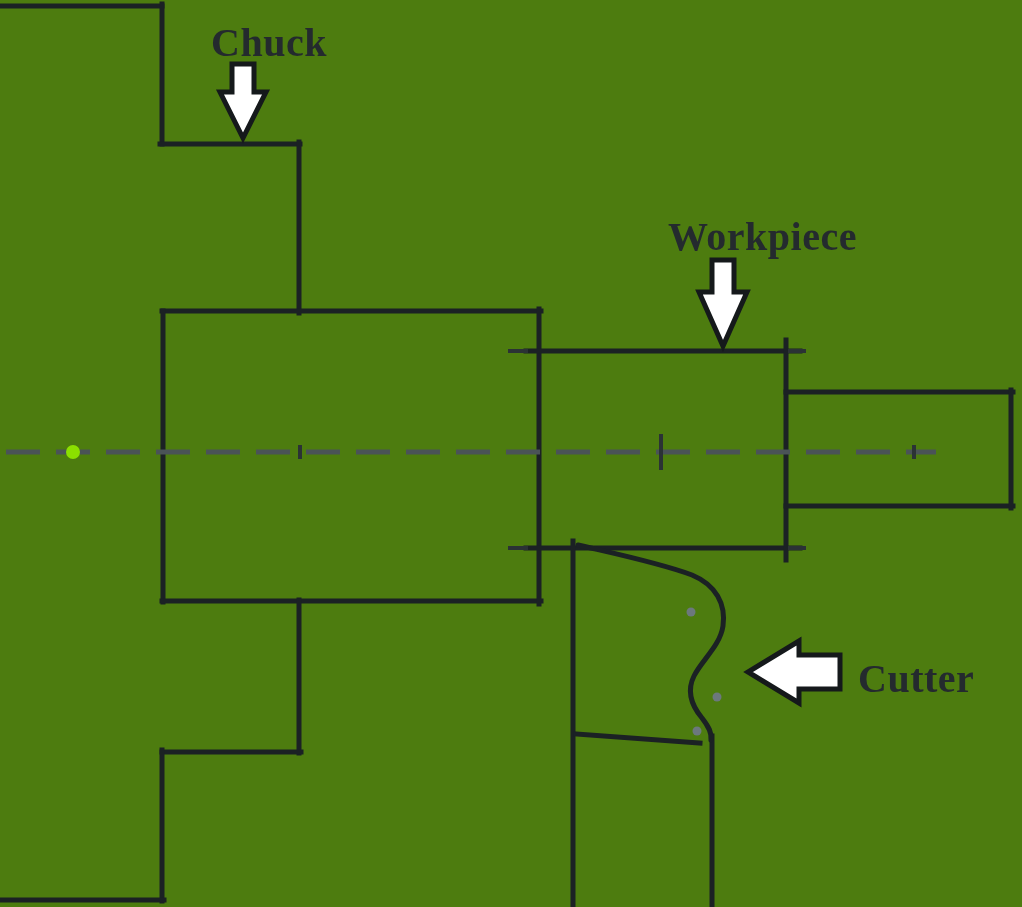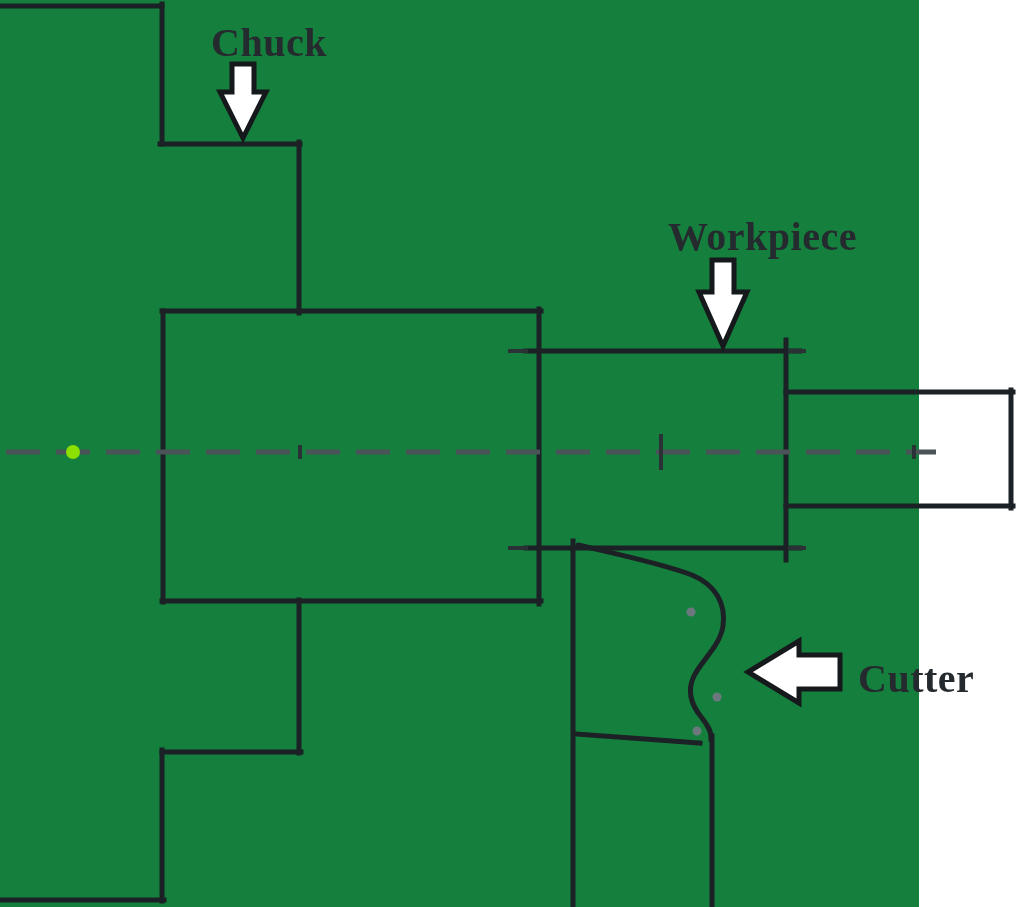--- a/index.html
+++ b/index.html
@@ -9,23 +9,23 @@
     background: #ffffff;
   }
   body {
     width: 1022px;
     height: 907px;
     font-family: "Liberation Serif", "DejaVu Serif", serif;
     overflow: hidden;
   }
   #diagram-root {
     position: relative;
-    width: 919px;
+    width: 1022px;
     height: 907px;
-    background: #15803d;
+    background: #4d7c0f;
   }
   svg#diagram-svg {
     display: block;
     width: 1022px;
     height: 907px;
   }
   .label-text {
     font-family: "Liberation Serif", "DejaVu Serif", serif;
     font-weight: bold;
     fill: #242a2e;

